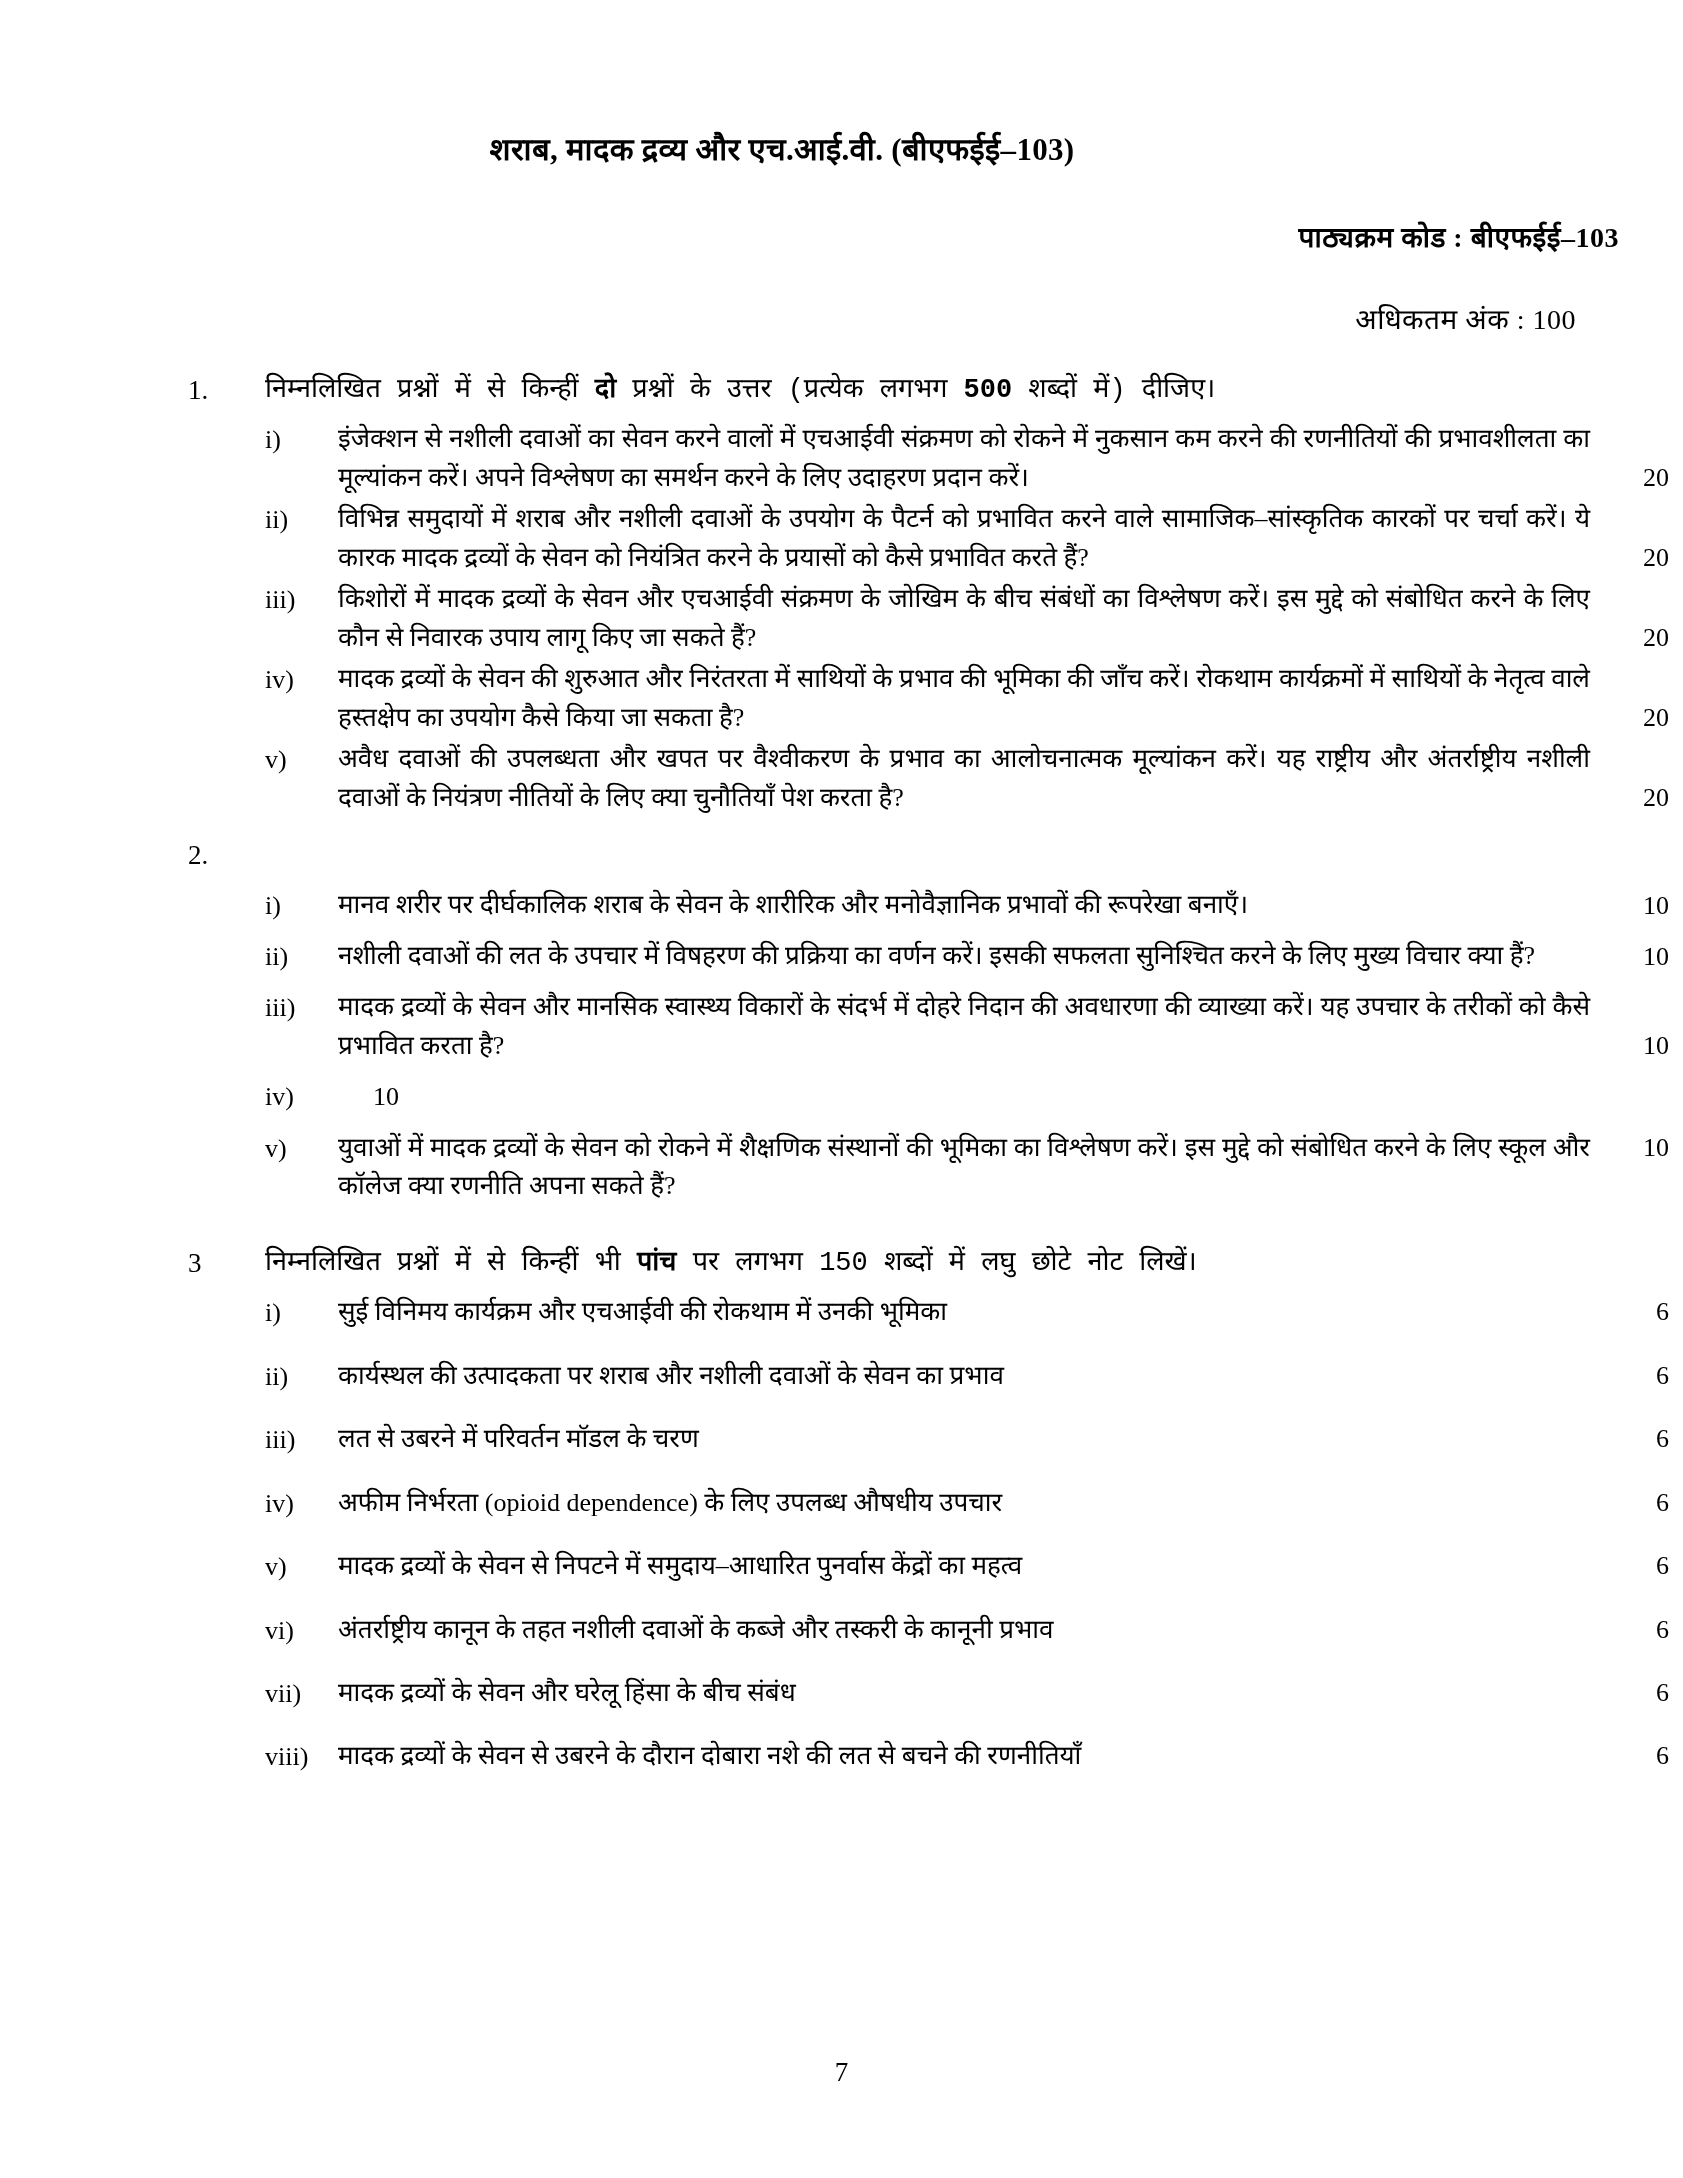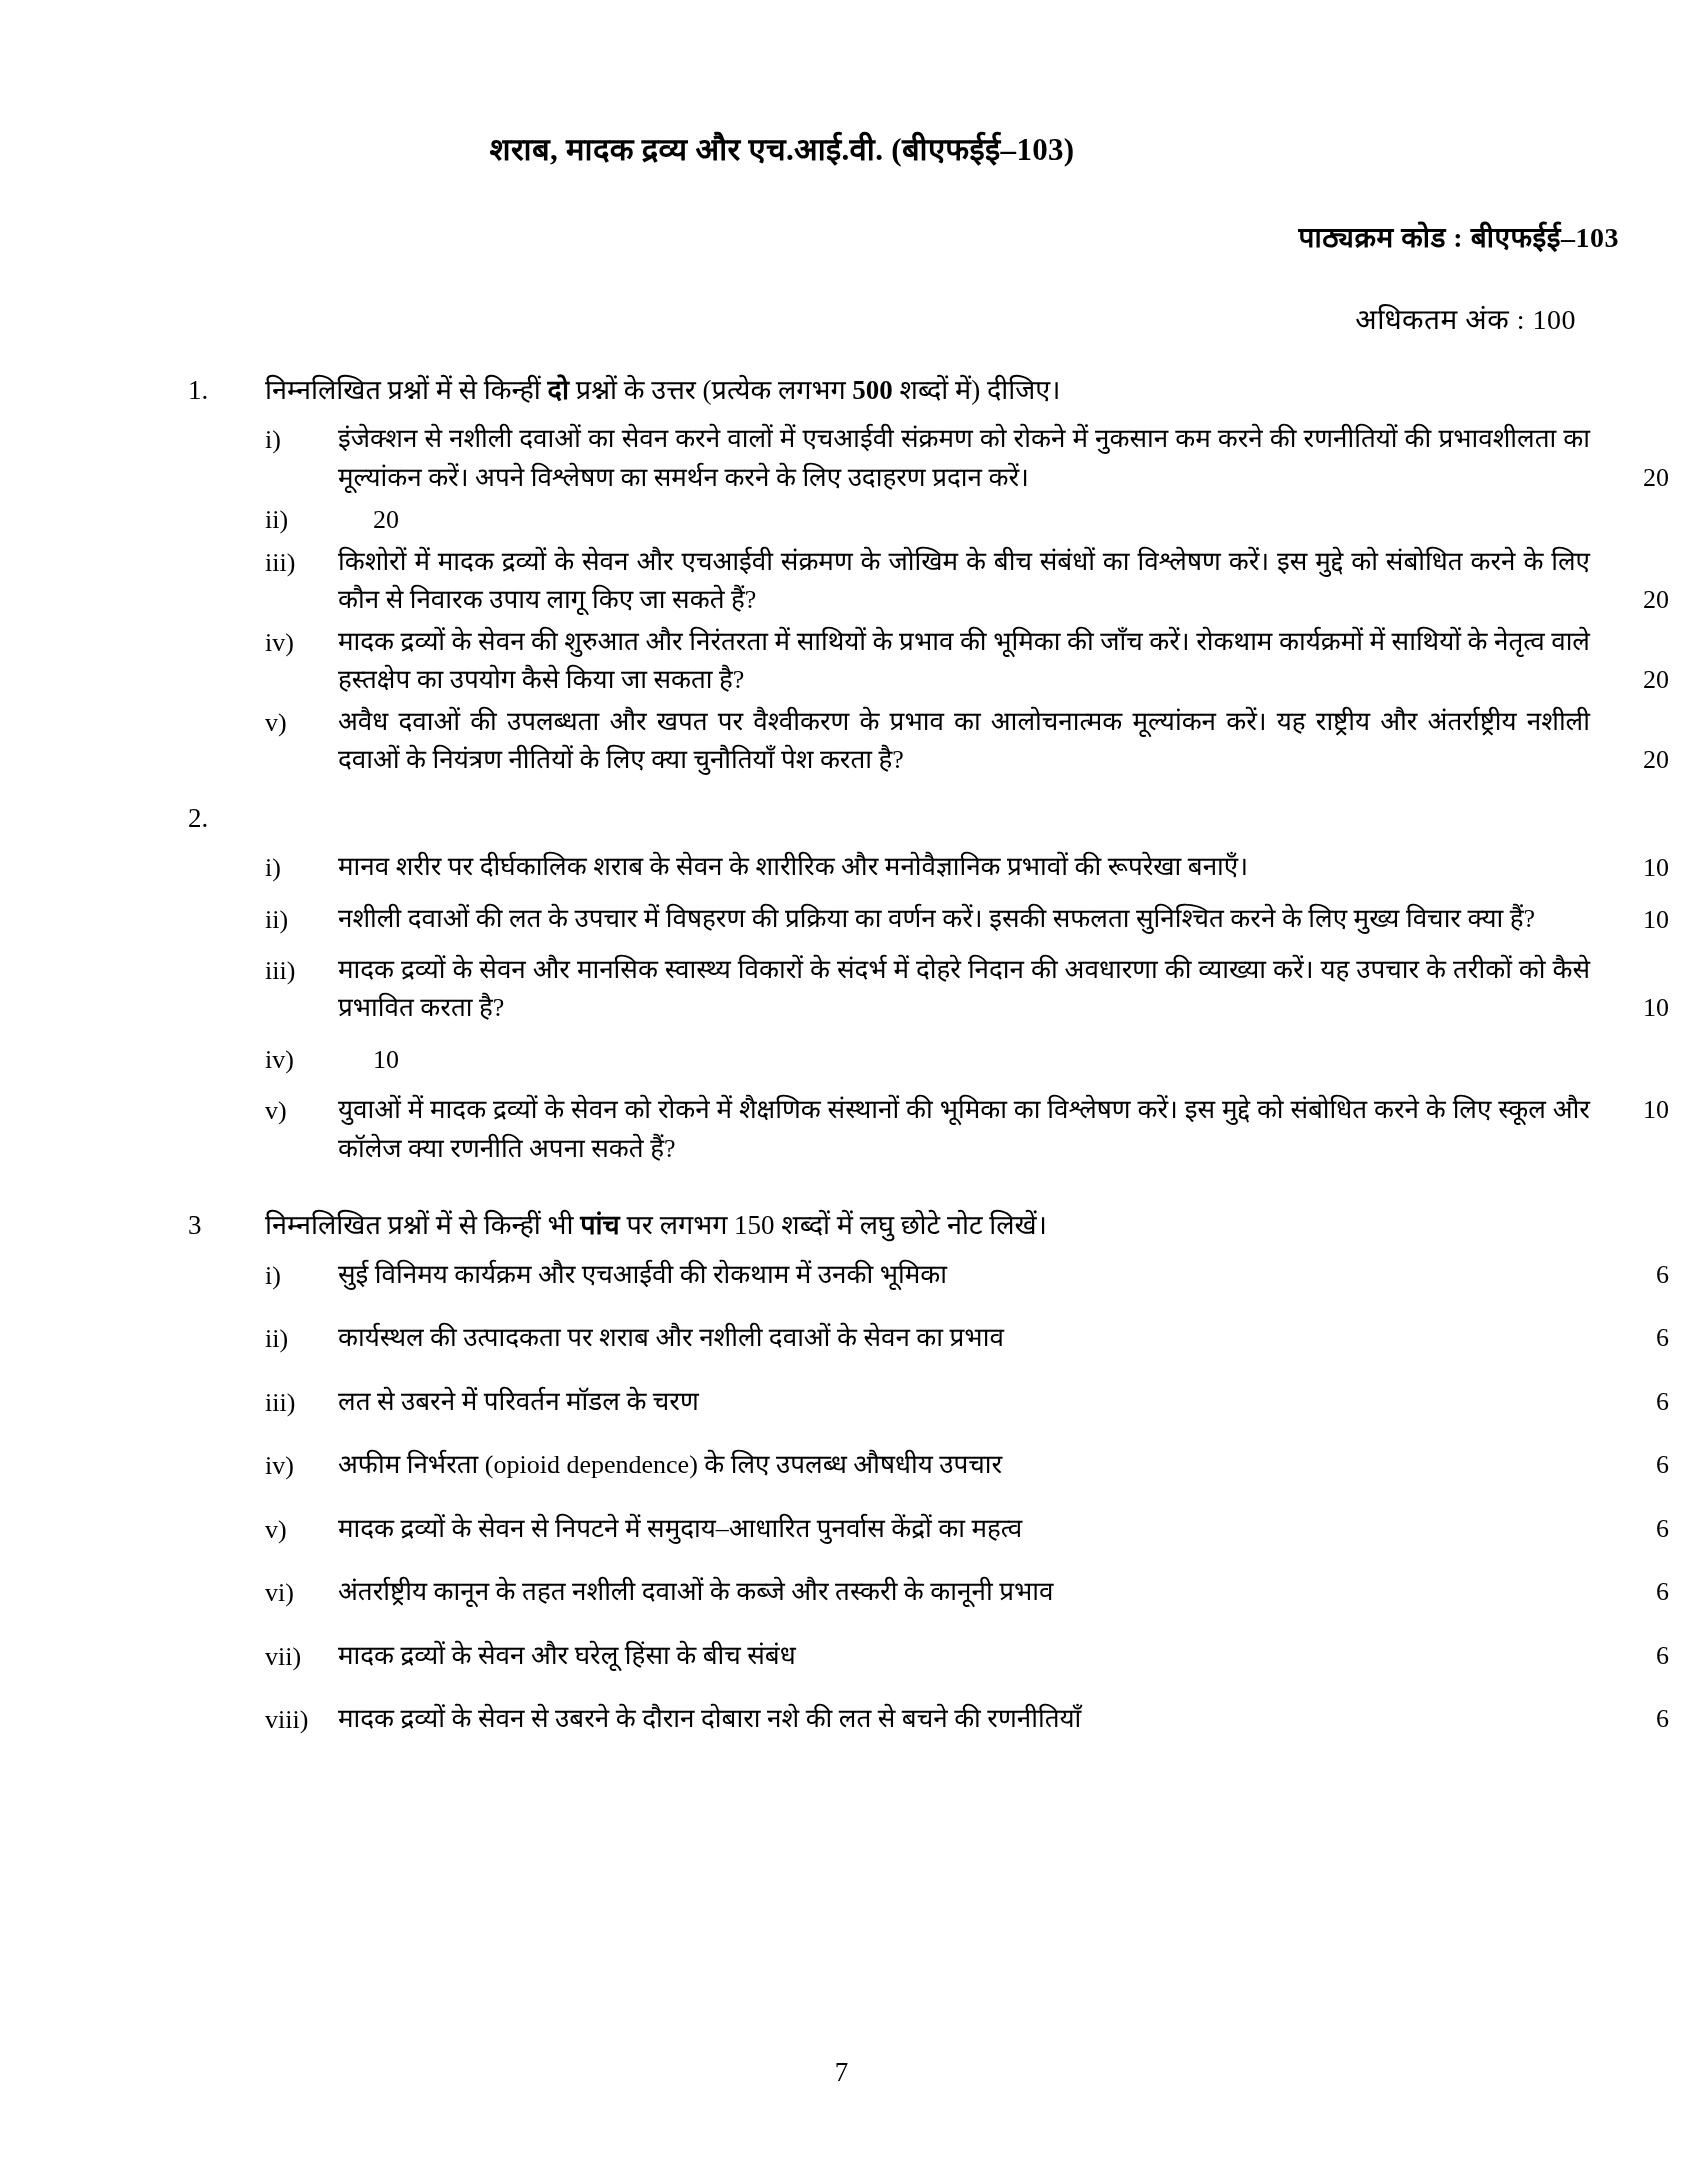--- a/index.html
+++ b/index.html
@@ -68,20 +68,21 @@
     width: 77px;
     flex: 0 0 77px;
     font-size: 27px;
     line-height: 1.46;
   }
   .qmain .qtext {
     font-size: 27px;
     line-height: 1.46;
     flex: 1 1 auto;
     padding-right: 105px;
+    font-family: Liberation Mono, monospace;
   }
   .qmain .qtext b { font-weight: bold; }
 
   .subitem {
     display: flex;
     align-items: flex-start;
     padding-left: 265px;
     margin-bottom: 3px;
   }
   .subitem .rnum {
@@ -160,20 +161,21 @@
       </div>
 
       <div class="subitem">
         <div class="rnum">i)</div>
         <div class="stext">इंजेक्शन से नशीली दवाओं का सेवन करने वालों में एचआईवी संक्रमण को रोकने में नुकसान कम करने की रणनीतियों की प्रभावशीलता का मूल्यांकन करें। अपने  विश्लेषण का समर्थन करने के लिए उदाहरण प्रदान करें।</div>
         <div class="marks">20</div>
       </div>
 
       <div class="subitem">
         <div class="rnum">ii)</div>
+        <div class="stext">विभिन्न समुदायों में शराब और नशीली दवाओं के उपयोग के पैटर्न को प्रभावित करने वाले सामाजिक–सांस्कृतिक कारकों पर चर्चा करें। ये कारक मादक द्रव्यों के सेवन को नियंत्रित करने के प्रयासों को कैसे प्रभावित करते हैं?</div>
         <div class="marks">20</div>
       </div>
 
       <div class="subitem">
         <div class="rnum">iii)</div>
         <div class="stext">किशोरों में मादक द्रव्यों के सेवन  और  एचआईवी संक्रमण के जोखिम के बीच संबंधों का विश्लेषण करें। इस मुद्दे को संबोधित करने के लिए कौन से निवारक उपाय लागू किए जा सकते हैं?</div>
         <div class="marks">20</div>
       </div>
 
       <div class="subitem">

